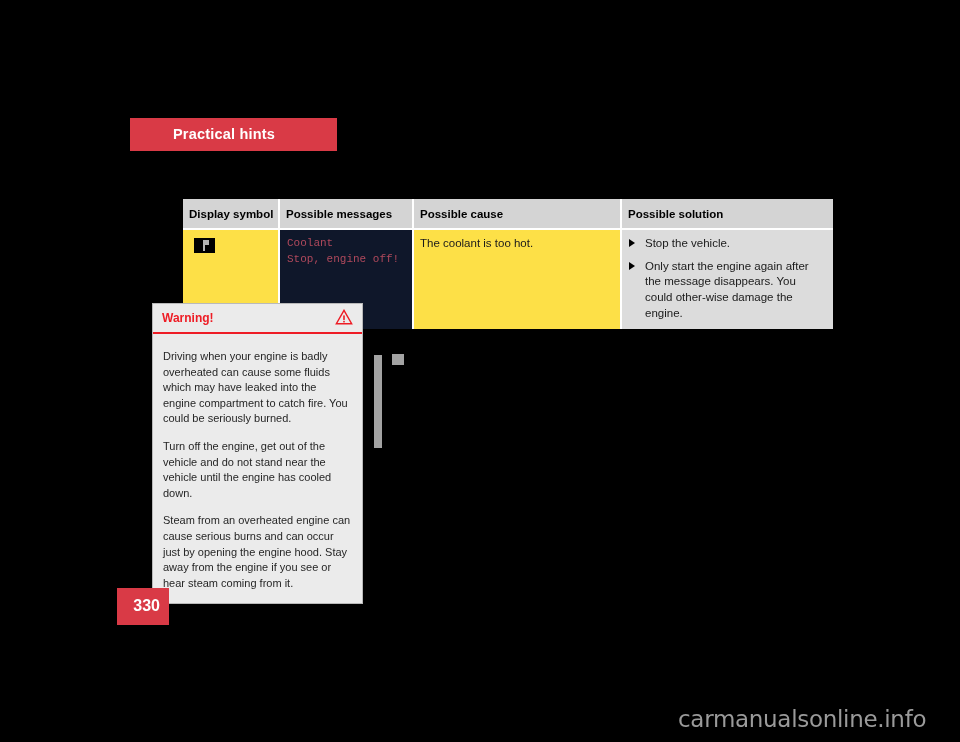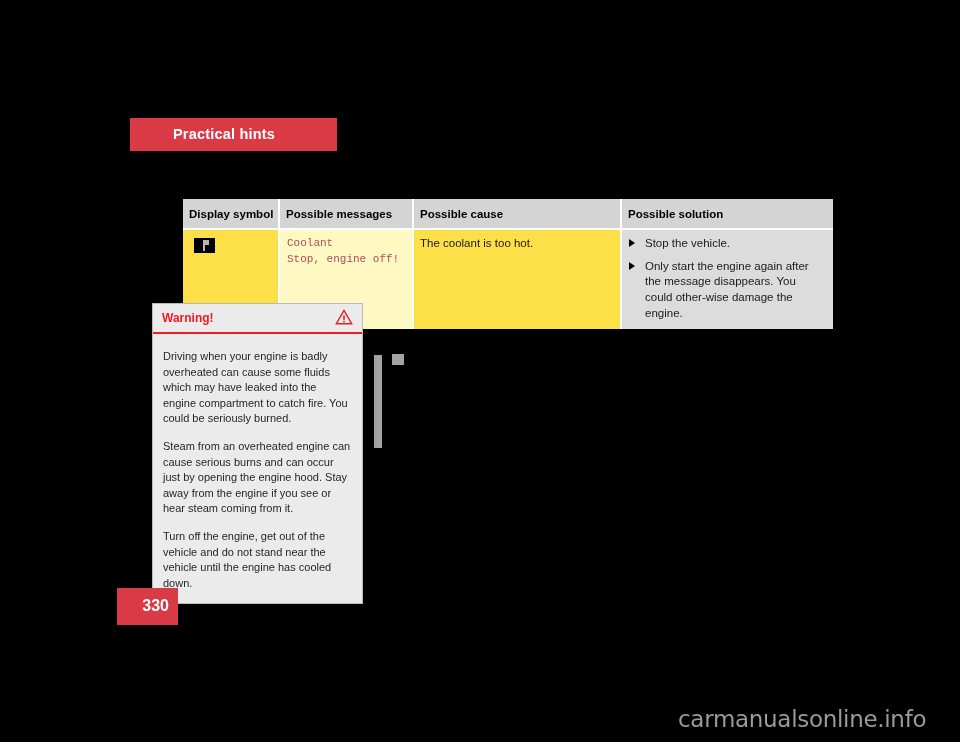--- a/index.html
+++ b/index.html
@@ -70,21 +70,21 @@
     height: 62px;
   }
   .msg-table td:last-child { border-right: none; }
 
   .col-symbol   { width: 96px; }
   .col-messages { width: 134px; }
   .col-cause    { width: 208px; }
   .col-solution { width: 212px; }
 
   td.cell-messages {
-    background: #fef9c3;
+    background: #0f172a;
     font-family: "Liberation Mono", "DejaVu Sans Mono", monospace;
     font-size: 11px;
     color: #b0495c;
     line-height: 1.42;
     padding-left: 7px;
   }
   td.cell-solution {
     background: #dcdcdc;
   }
   td.cell-cause {
@@ -196,21 +196,21 @@
     top: 354px;
     width: 12px;
     height: 11px;
   }
 
   
   .page-number {
     position: absolute;
     left: 117px;
     top: 588px;
-    width: 61px;
+    width: 52px;
     height: 37px;
     background: #d93a46;
   }
   .page-number span {
     position: absolute;
     right: 9px;
     top: 9px;
     color: #ffffff;
     font-size: 16px;
     font-weight: bold;
@@ -282,22 +282,22 @@
   <div class="warning-head">
     <span class="wtitle">Warning!</span>
     <svg class="warn-triangle" viewBox="0 0 20 18">
       <path d="M10 1.5 L18.6 16.5 L1.4 16.5 Z" fill="none" stroke="#ee1c25" stroke-width="1.6"></path>
       <rect x="9.1" y="7.2" width="1.8" height="5.1" fill="#ee1c25"></rect>
       <rect x="9.1" y="13.3" width="1.8" height="1.8" fill="#ee1c25"></rect>
     </svg>
   </div>
   <div class="warning-body">
     <p>Driving when your engine is badly overheated can cause some fluids which may have leaked into the engine compartment to catch fire. You could be seriously burned.</p>
+    <p>Turn off the engine, get out of the vehicle and do not stand near the vehicle until the engine has cooled down.</p>
     <p>Steam from an overheated engine can cause serious burns and can occur just by opening the engine hood. Stay away from the engine if you see or hear steam coming from it.</p>
-    <p>Turn off the engine, get out of the vehicle and do not stand near the vehicle until the engine has cooled down.</p>
   </div>
 </div>
 
 <div class="artifact artifact-bar"></div>
 <div class="artifact artifact-square"></div>
 
 <div class="page-number">
   <span>330</span>
 </div>
 

